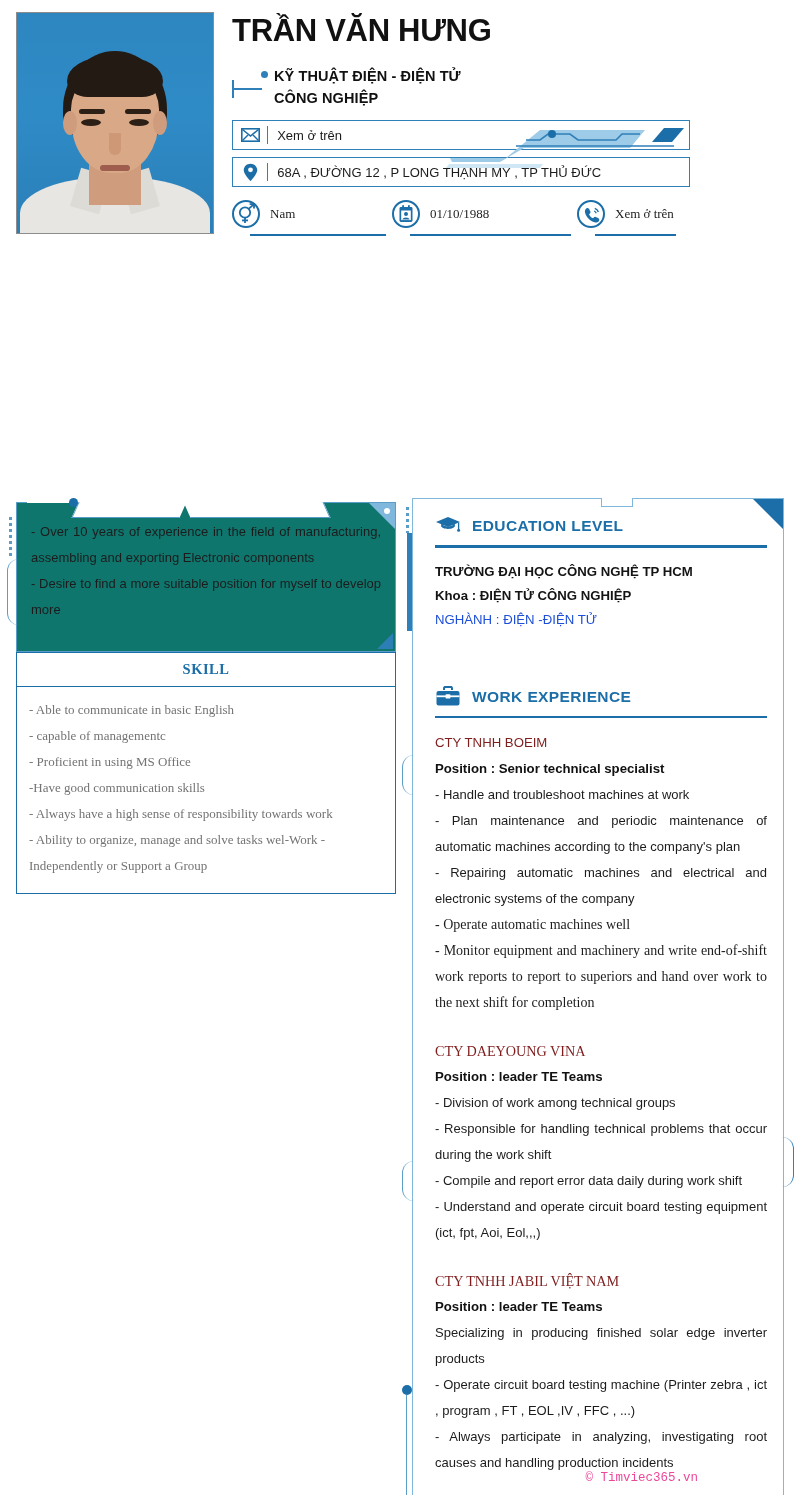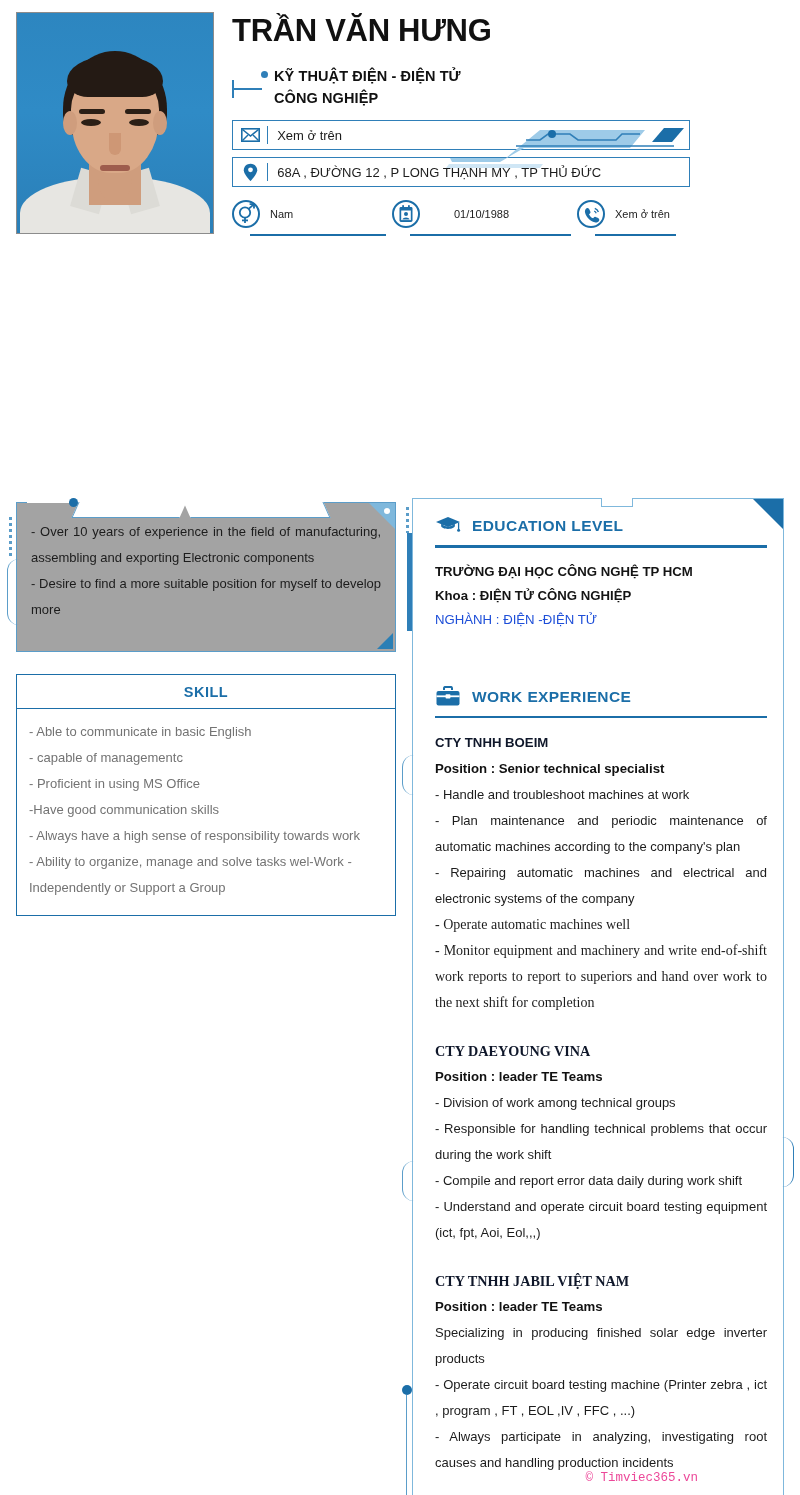--- a/index.html
+++ b/index.html
@@ -91,36 +91,36 @@
     display: flex; align-items: center; background:#fff;
   }
   .contact-line + .contact-line { margin-top: 7px; }
   .ci-box { width: 34px; display:flex; align-items:center; justify-content:center; }
   .ci-sep { width: 1.2px; height: 18px; background: #2f7fb8; }
   .contact-text { padding-left: 9px; font-size: 13px; color: #1c1c1c; }
 
   .meta-row { display:flex; margin-top: 13px; }
   .meta-item { position: relative; display:flex; align-items:center; }
   .meta-item.m1 { width: 160px; }
-  .meta-item.m2 { width: 185px; gap: 24px; }
+  .meta-item.m2 { width: 185px; }
   .meta-item.m3 { flex: 1; }
   .meta-icon { width: 28px; height: 28px; flex: none; }
-  .meta-text { font-size: 11px; color:#1c1c1c; padding-left: 10px; }
+  .meta-text { font-size: 13px; color:#1c1c1c; padding-left: 10px; font-family: Liberation Serif, serif; }
   .meta-underline { position:absolute; left:18px; right:6px; bottom:-8px;
     height:2.5px; background:#1b6ea8; }
   .meta-item.m3 .meta-underline { right: 14px; }
 
   
   .cols { position: relative; }
 
   
   .left-col { position: absolute; left: 16px; top: 262px; width: 380px; }
 
   .objective-box {
-    position: relative; border: 1.4px solid #5b9dc9; background:#a3a3a3;
+    position: relative; border: 1.4px solid #5b9dc9; background:#0f766e;
     padding: 16px 14px 14px 14px; min-height: 150px;
   }
   .obj-notch {
     position:absolute; top:-1.4px; left:58px; width:108px; height:16px;
     background:#fff; border-left:1.4px solid #5b9dc9; border-bottom:1.4px solid #5b9dc9;
     transform: skewX(-24deg);
   }
   .obj-notch2 {
     position:absolute; top:-1.4px; left:170px; width:140px; height:16px;
     background:#fff; border-right:1.4px solid #5b9dc9; border-bottom:1.4px solid #5b9dc9;
@@ -134,21 +134,21 @@
   .obj-tr-dot { position:absolute; top:5px; right:5px; width:6px; height:6px;
     border-radius:50%; background:#fff; }
   .obj-br-tri { position:absolute; bottom:2px; right:2px; width:0; height:0;
     border-bottom: 16px solid #2b7fb5; border-left: 16px solid transparent; }
   .obj-left-dots { position:absolute; left:-8px; top:14px; width:3px; height:42px;
     background: repeating-linear-gradient(#5b9dc9 0 3px, transparent 3px 6px); }
   .obj-left-curve { position:absolute; left:-10px; top:56px; width:12px; height:66px;
     border-left:1.4px solid #5b9dc9; border-radius: 12px 0 0 12px; }
   .obj-text { font-size: 13px; line-height: 26px; color:#1c1c1c; text-align: justify; }
 
-  .skill-box { margin-top: 22px; border:1.4px solid #1b6ea8; }
+  .skill-box { border:1.4px solid #1b6ea8;font-family:Liberation Serif, serif; }
   .skill-head {
     height: 34px; display:flex; align-items:center; justify-content:center;
     border-bottom: 1.4px solid #1b6ea8;
     color:#1b6ea8; font-weight:700; font-size:14.5px; letter-spacing:.5px;
   }
   .skill-body { padding: 10px 12px 14px 12px; }
   .skill-item { font-size: 13px; line-height: 26px; color:#737373; }
 
   
   .right-col { position: absolute; left: 412px; top: 258px; width: 372px; }
@@ -177,21 +177,21 @@
 
   .sec-head { display:flex; align-items:center; gap:11px; margin-bottom: 2px; }
   .sec-icon { width: 26px; height: 22px; flex:none; }
   .sec-title { color:#1b6ea8; font-weight:700; font-size:15.5px; letter-spacing:.4px; }
   .sec-rule { height: 2.5px; background:#1b6ea8; margin: 8px 0 12px 0; }
 
   .edu-line-b { font-size: 13.2px; font-weight: 700; line-height: 24px; color:#141414; }
   .edu-line { font-size: 13.2px; line-height: 24px; color:#1d4ed8; }
 
   .exp-block { margin-bottom: 4px; }
-  .exp-company { font-size: 13.2px; font-weight:700; line-height: 26px; color:#0f172a; }
+  .exp-company { font-size: 13.2px; font-weight:400; line-height: 26px; color:#7f1d1d; }
   .exp-company.serif { font-family:"Liberation Serif", serif; font-size: 14.2px; }
   .exp-position { font-size: 13.2px; font-weight:700; line-height: 26px; color:#111; }
   .exp-item { font-size: 13px; line-height: 26px; color:#1c1c1c; }
   .exp-item.just { text-align: justify; }
   .exp-item.serif { font-family:"Liberation Serif", serif; font-size:14px; }
   .exp-gap { height: 18px; }
 
   .footer { position:absolute; right: 18px; bottom: 10px;
     font-family:"Liberation Mono", monospace; font-size: 12.5px; color:#ec4899; }
 </style>

